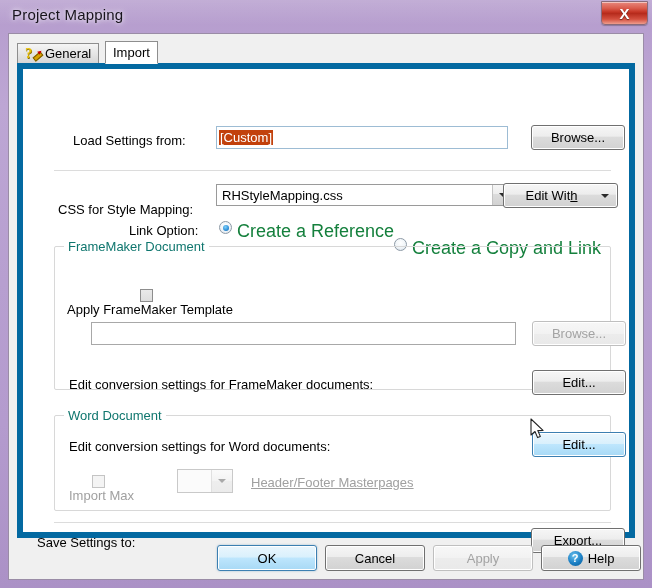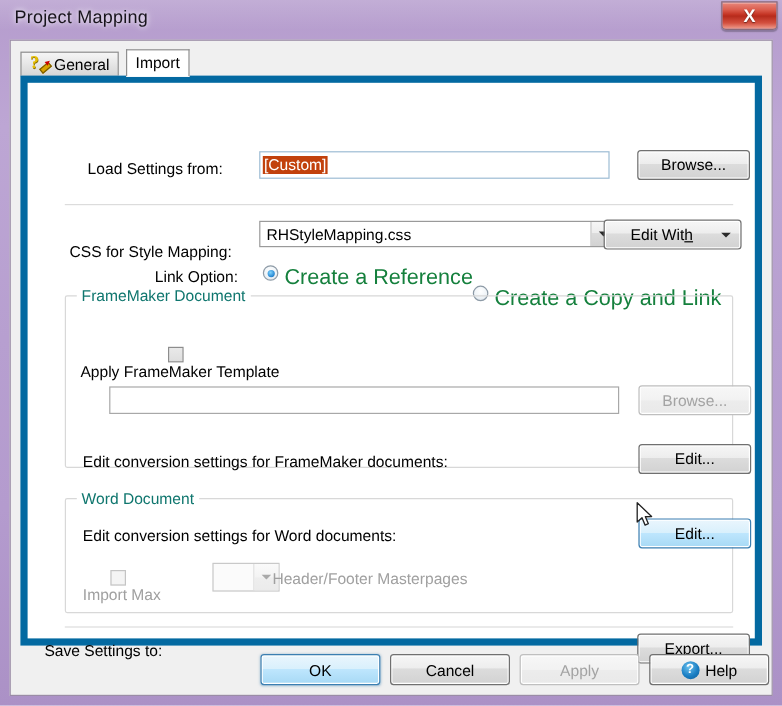--- a/index.html
+++ b/index.html
@@ -399,21 +399,21 @@
         <div class="check-wrap disabled" style="left:14px; top:59px;">
           <span class="checkbox disabled"></span>
           <span>Import Max</span>
         </div>
         <div class="combo disabled" style="left:122px; top:53px; width:56px; height:24px;">
           <span class="val"></span>
           <span class="drop">
               <span class="caret gray"></span>
             </span>
         </div>
-        <div class="lbl disabled" style="left:172px; top:59px;">Header/Footer Masterpages</div>
+        <div class="lbl disabled" style="left:196px; top:59px;text-decoration:underline;">Header/Footer Masterpages</div>
       </div>
 
       <hr class="sep" style="left:31px; top:453px; width:557px;">
 
       <div class="lbl" style="left:14px; top:466px;">Save Settings to:</div>
       <div class="btn" style="left:508px; top:459px; width:94px; height:25px;">Export...</div>
     </div>
 
     <div class="btn default" style="left:208px; top:511px; width:100px; height:26px;">OK</div>
     <div class="btn" style="left:316px; top:511px; width:100px; height:26px;">Cancel</div>

